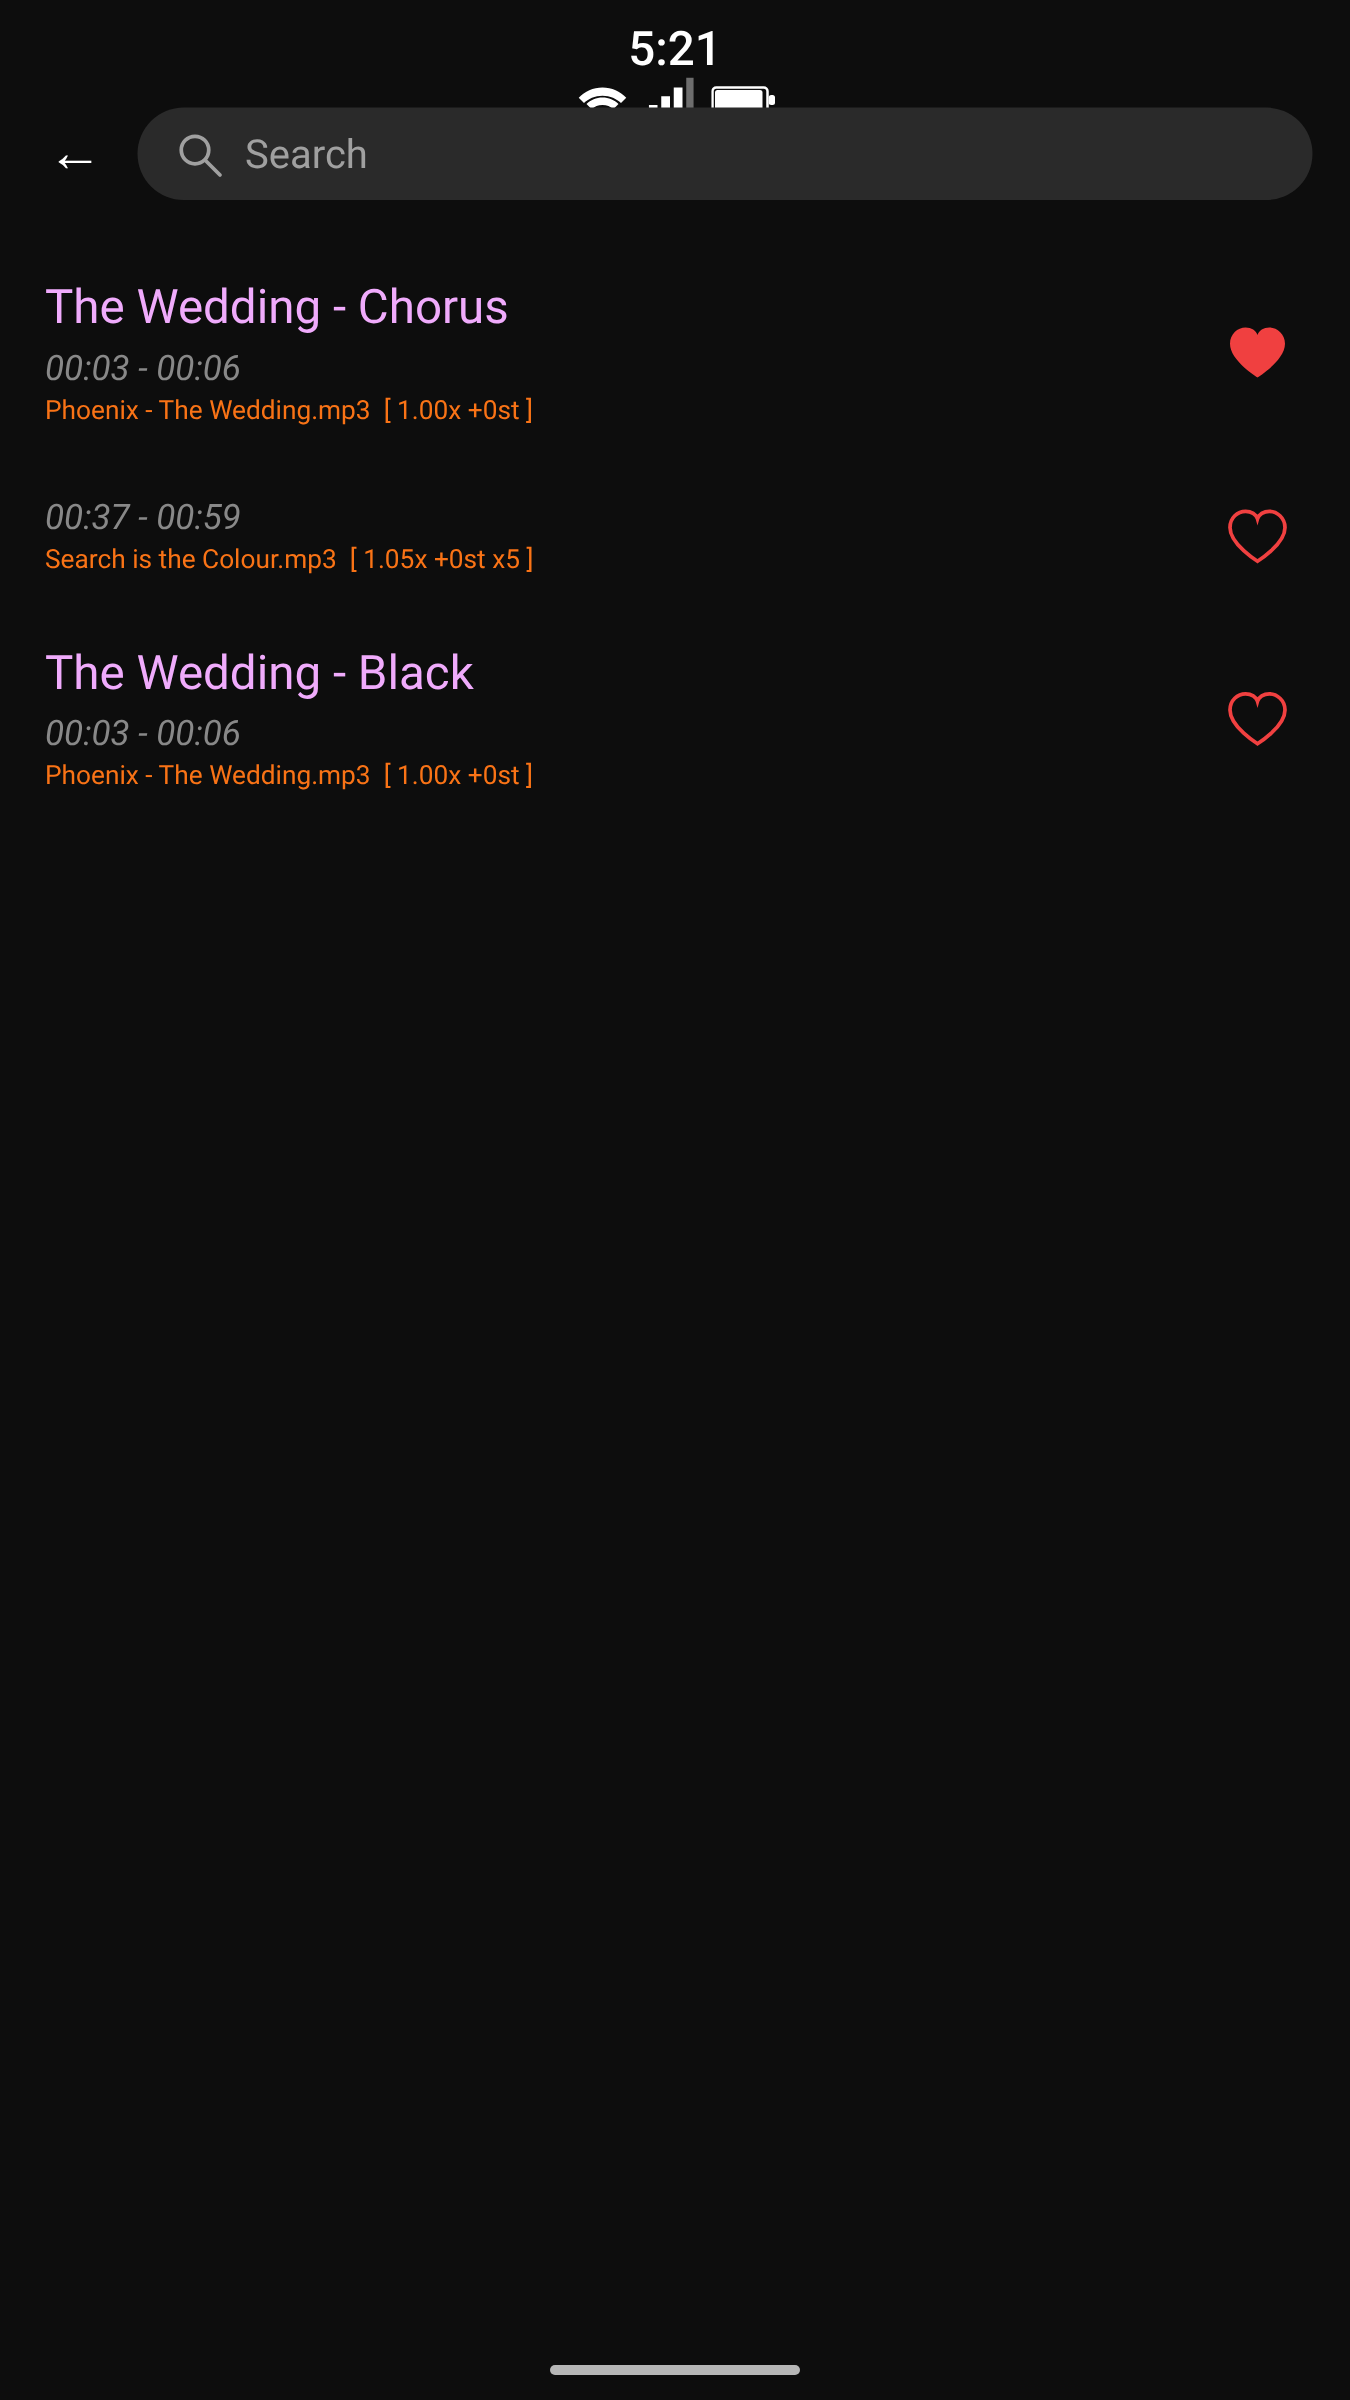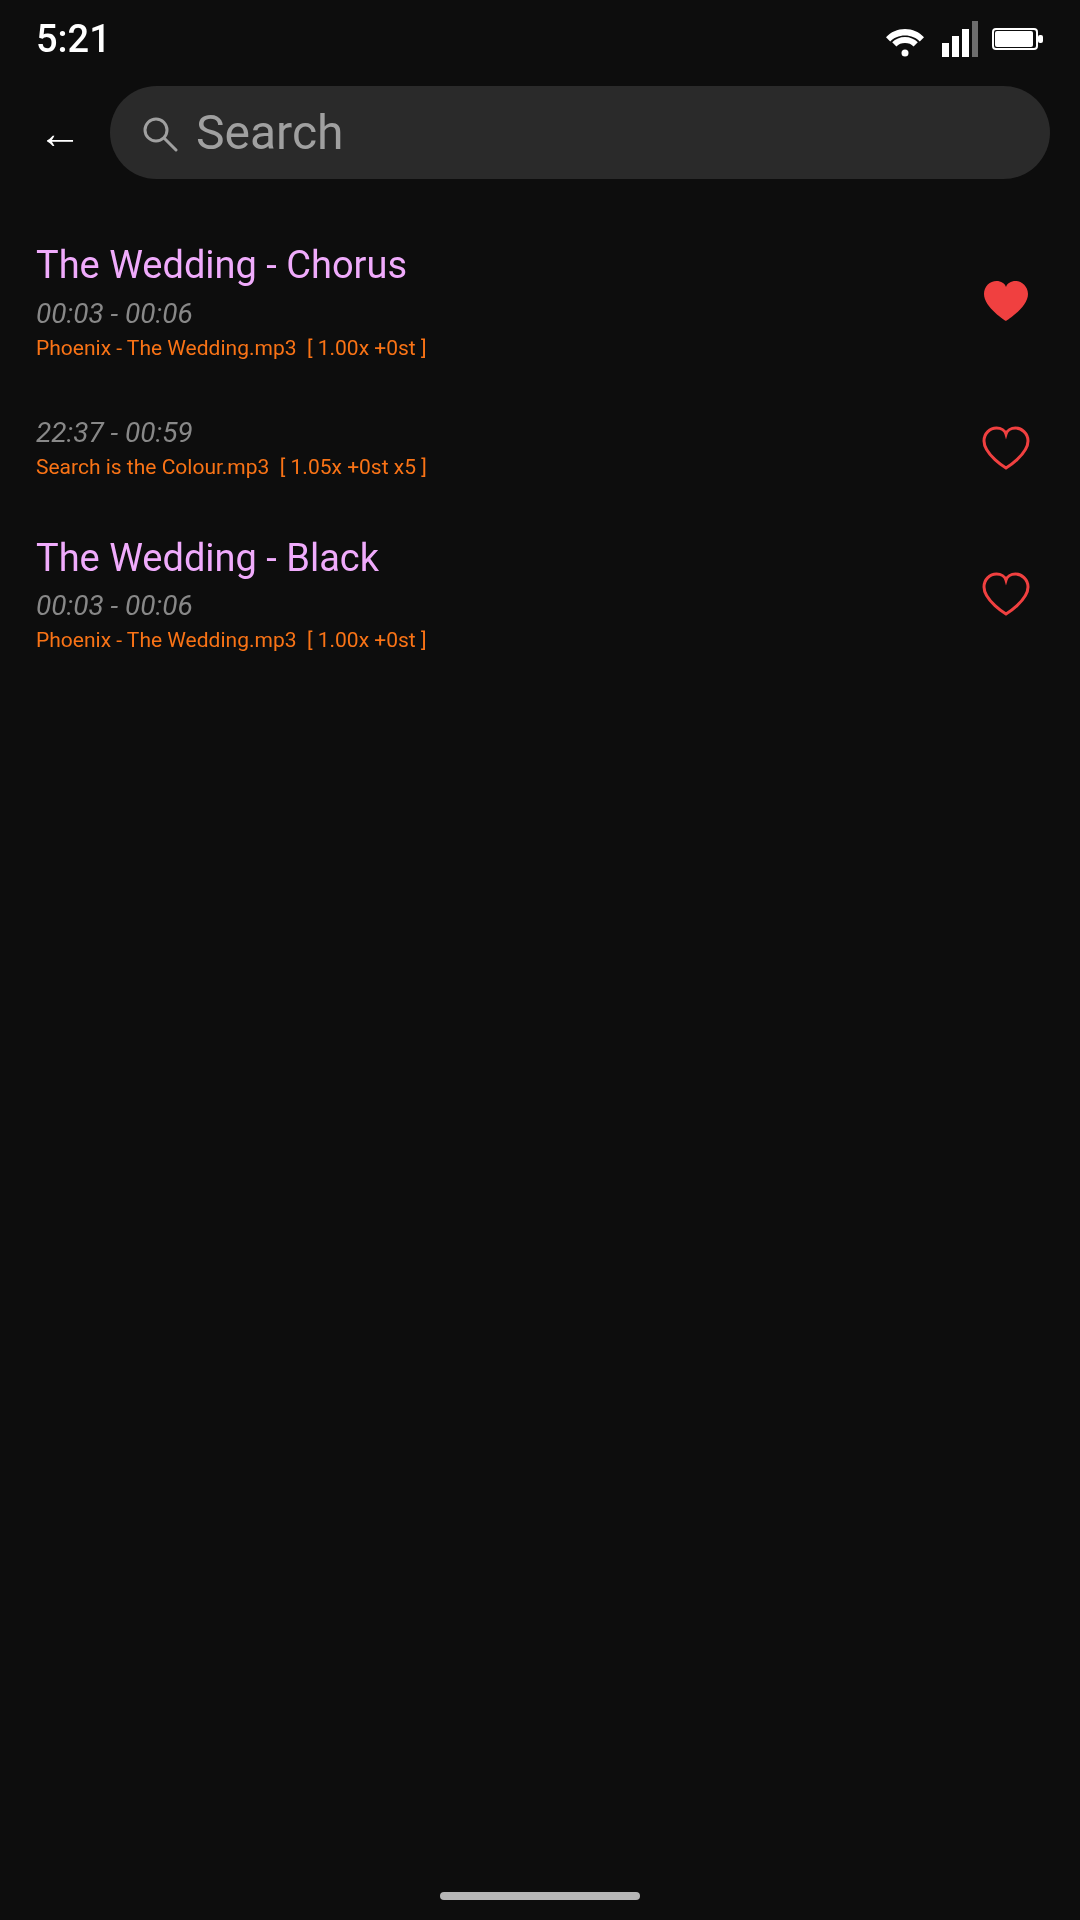--- a/index.html
+++ b/index.html
@@ -14,20 +14,21 @@
       position: relative;
     }
 
     
     .status-bar {
       display: flex;
       justify-content: space-between;
       align-items: center;
       padding: 18px 36px 10px 36px;
       height: 70px;
+      flex-direction: column;
     }
 
     .status-time {
       font-size: 38px;
       font-weight: 500;
       color: #ffffff;
     }
 
     .status-icons {
       display: flex;
@@ -75,21 +76,21 @@
 
     .search-icon-svg {
       flex-shrink: 0;
     }
 
     .search-input {
       background: none;
       border: none;
       outline: none;
       color: #a0a0a0;
-      font-size: 48px;
+      font-size: 32px;
       width: 100%;
       font-family: inherit;
     }
 
     .search-input::placeholder {
       color: #a0a0a0;
     }
 
     
     .track-list {
@@ -218,21 +219,21 @@
     </div>
     <button class="heart-button">
       <svg width="52" height="48" viewBox="0 0 52 48">
         <path class="heart-svg-filled" d="M26 44s-22-13.5-22-27C4 9.3 10 4 16.5 4c4.5 0 8.5 2.5 9.5 6 1-3.5 5-6 9.5-6C41.5 4 48 9.3 48 17c0 13.5-22 27-22 27z"></path>
       </svg>
     </button>
   </div>
 
   <div class="track-item">
     <div class="track-info">
-      <div class="track-time">22:37 - 00:59</div>
+      <div class="track-time">00:37 - 00:59</div>
       <div class="track-meta">
         <span>Search is the Colour.mp3</span>&nbsp;&nbsp;<span>[ 1.05x  +0st  x5 ]</span>
       </div>
     </div>
     <button class="heart-button">
       <svg width="52" height="48" viewBox="0 0 52 48">
         <path class="heart-svg-outline" d="M26 44s-22-13.5-22-27C4 9.3 10 4 16.5 4c4.5 0 8.5 2.5 9.5 6 1-3.5 5-6 9.5-6C41.5 4 48 9.3 48 17c0 13.5-22 27-22 27z"></path>
       </svg>
     </button>
   </div>

